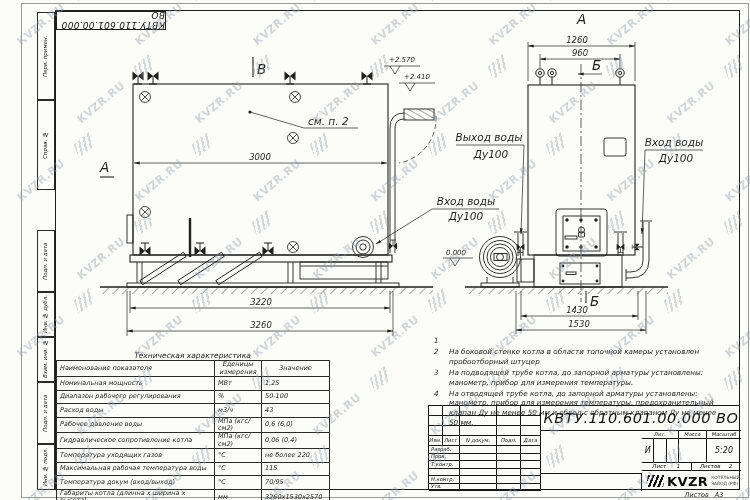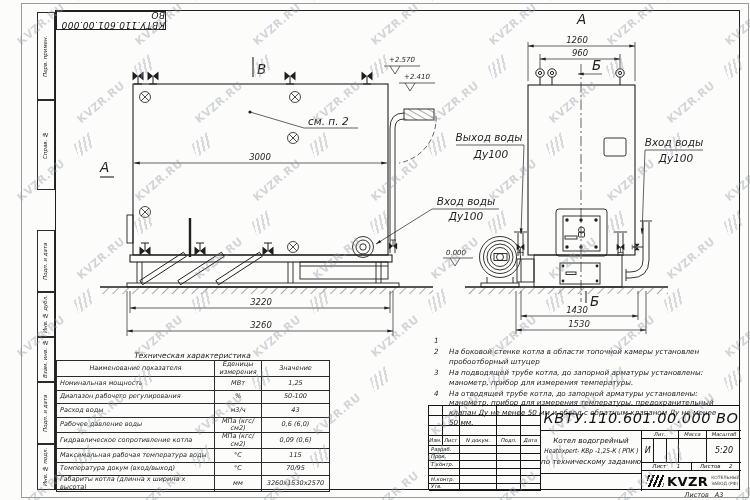--- a/index.html
+++ b/index.html
@@ -14,21 +14,21 @@
   .stamp{position:absolute;left:56px;top:11px;width:110px;height:19px;border:1.3px solid #1e1e1e;box-sizing:border-box;display:flex;align-items:center;justify-content:center;font:italic 9px "DejaVu Sans",sans-serif;color:#111;transform:rotate(180deg);z-index:2;letter-spacing:.3px}
   .notes{position:absolute;left:434px;top:336px;width:290px;font:italic 7.2px/1.34 "DejaVu Sans",sans-serif;color:#1c1c1c;z-index:2}
   .note{display:flex;margin-bottom:1.5px}
   .note .n{width:15px;flex:none}
   .tt-title{position:absolute;left:56px;top:351px;width:273px;text-align:center;font:italic 7.5px "DejaVu Sans",sans-serif;color:#1c1c1c;z-index:2}
   table.tt{position:absolute;left:56px;top:360px;width:273px;border-collapse:collapse;table-layout:fixed;z-index:2;background:transparent}
   table.tt th,table.tt td{border:1px solid #2a2a2a;font:italic 6.5px/1.15 "DejaVu Sans",sans-serif;color:#1c1c1c;padding:0 3px;font-weight:normal}
   table.tt th{height:15px;text-align:center}
   table.tt td{height:12.5px}
   table.tt td.nm{text-align:left}
-  table.tt td.ct{text-align:center}
+  table.tt td.ct{}
   .tb{position:absolute;left:428px;top:405px;width:312px;height:85px;border:1.6px solid #161616;box-sizing:border-box;z-index:2;color:#111;background:transparent}
   .tb *{box-sizing:border-box}
   .tbL{position:absolute;left:0;top:0;width:112px;height:85px;border-right:1px solid #161616}
   .tbL .r{display:flex}
   .h10{height:10px}.h75{height:7.5px}
   .tbL .c{border-right:1px solid #161616;border-bottom:1px solid #161616;display:flex;align-items:center;justify-content:center;font:italic 5.2px/1 "DejaVu Sans",sans-serif;overflow:hidden}
   .tbL .c.lab{justify-content:flex-start;padding-left:2px}
   .w14{width:14px}.w17{width:17px}.w31{width:31px}.w38{width:38px}.w24{width:24px}
   .w19{width:19px;border-right:none!important}
   .tbR{position:absolute;left:112px;top:0;width:200px;height:85px}
@@ -303,21 +303,21 @@
 
   <div class="tt-title">Техническая характеристика</div>
   <table class="tt">
     <colgroup>
         <col style="width:158px">
         <col style="width:47px">
         <col style="width:68px">
       </colgroup>
     <tbody>
         <tr>
-      <th style="text-align:center">Наименование показателя</th>
+      <th style="text-align:left">Наименование показателя</th>
       <th>Еденицы измерения</th>
       <th>Значение</th>
     </tr>
     <tr>
           <td class="nm">Номинальная мощность</td>
           <td class="ct">МВт</td>
           <td class="ct">1,25</td>
         </tr>
     <tr>
           <td class="nm">Диапазон рабочего регулирования</td>
@@ -330,21 +330,26 @@
           <td class="ct">43</td>
         </tr>
     <tr>
           <td class="nm">Рабочее давление воды</td>
           <td class="ct">МПа (кгс/см2)</td>
           <td class="ct">0,6 (6,0)</td>
         </tr>
     <tr>
           <td class="nm">Гидравлическое сопротивление котла</td>
           <td class="ct">МПа (кгс/см2)</td>
-          <td class="ct">0,09 (0,6)</td>
+          <td class="ct">0,06 (0,4)</td>
+        </tr>
+    <tr>
+          <td class="nm">Температура уходящих газов</td>
+          <td class="ct">°С</td>
+          <td class="ct">не более 220</td>
         </tr>
     <tr>
           <td class="nm">Максимальная рабочая температура воды</td>
           <td class="ct">°С</td>
           <td class="ct">115</td>
         </tr>
     <tr>
           <td class="nm">Температура докум (вход/выход)</td>
           <td class="ct">°С</td>
           <td class="ct">70/95</td>
@@ -419,25 +424,20 @@
         </div>
       <div class="r h75">
           <i class="c w31 lab">Утв.</i>
           <i class="c w38"></i>
           <i class="c w24"></i>
           <i class="c w19"></i>
         </div>
     </div>
     <div class="tbR">
       <div class="doc">КВТУ.110.601.00.000  ВО</div>
-      <div class="nameCell">
-        <span class="nm1">Котел водогрейный</span>
-        <span class="nm2">Heatexpert- КВр -1,25-К ( РПК )</span>
-        <span class="nm3">по техническому заданию</span>
-      </div>
       <div class="blankCell"></div>
       <div class="lmm">
         <div class="lmmHead">
           <i class="lw37">Лит.</i>
           <i class="lw28">Масса</i>
           <i class="lw34">Масштаб</i>
         </div>
         <div class="lmmVals">
           <div class="litBox">
               <i>И</i>

